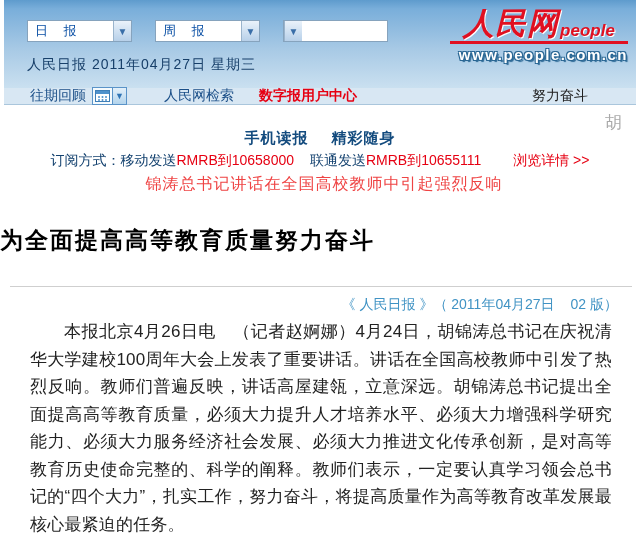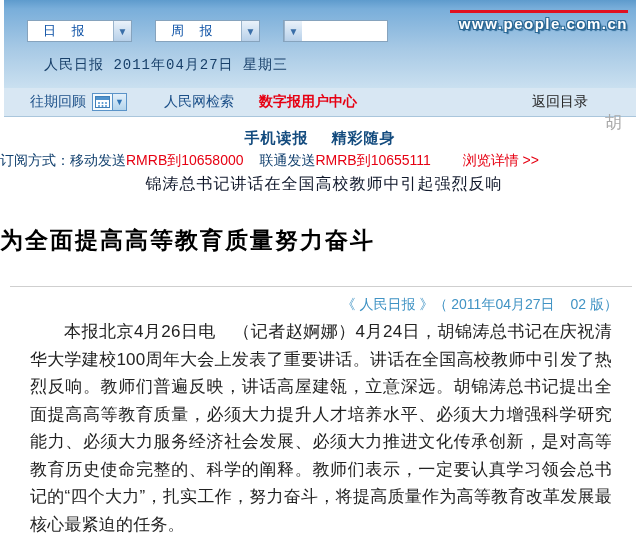--- a/index.html
+++ b/index.html
@@ -6,65 +6,65 @@
   html,body { background:#fff; }
   body { font-family:"Liberation Sans","DejaVu Sans",sans-serif; }
   .page { position:relative; width:640px; height:542px; background:#fff; overflow:hidden; }
 
   
   .header { position:absolute; left:4px; right:4px; top:0; height:88px;
             background:linear-gradient(180deg,#5e9bcd 0%,#79aeda 10%,#a7c9e5 55%,#cae0f0 100%); }
   .dropdown-row { position:absolute; left:23px; top:20px; display:flex; gap:23px; }
   .select { width:105px; height:22px; background:#fff; border:1px solid #86a3bd;
             display:flex; align-items:center; cursor:pointer; }
-  .sel-label { flex:1; color:#0b50a5; font-size:13px; padding-left:15px; letter-spacing:6px; white-space:nowrap; overflow:hidden; }
+  .sel-label { flex:1; color:#0b50a5; font-size:13px; padding-left:7px; letter-spacing:6px; white-space:nowrap; overflow:hidden; }
   .sel-btn { width:18px; height:20px; background:linear-gradient(#eaf2fa,#b7d0e9);
              border-left:1px solid #9ab4cc; color:#3a6ea8; font-size:10px;
              display:flex; align-items:center; justify-content:center; }
-  .date-line { position:absolute; left:40px; top:56px; color:#173f69; font-size:14px; letter-spacing:1px;font-family:Liberation Mono, monospace; }
+  .date-line { position:absolute; left:23px; top:56px; color:#173f69; font-size:14px; letter-spacing:1px; }
 
   .logo { position:absolute; right:8px; top:8px; width:178px; text-align:center; cursor:pointer; }
   .logo-row { display:flex; align-items:flex-end; justify-content:center; line-height:1; }
   .logo-cn { color:#e01021; font-family:"DejaVu Serif","Liberation Serif",serif;
              font-style:italic; font-weight:bold; font-size:31px; letter-spacing:1px;
              text-shadow:1px 1px 0 #fff; }
   .logo-en { color:#e01021; font-style:italic; font-weight:bold; font-size:17px; margin-left:1px;
              text-shadow:1px 1px 0 #fff; }
   .logo-line { height:3px; background:#e01021; margin:2px 0 2px; }
   .logo-url { color:#fff; font-weight:bold; font-size:15px; letter-spacing:1.5px;
               text-shadow:-1px -1px 0 #2a6794,1px -1px 0 #2a6794,-1px 1px 0 #2a6794,1px 1px 0 #2a6794,2px 2px 1px #2a6794;text-align:right; }
 
   
-  .navbar { position:absolute; left:4px; right:4px; top:88px; height:29px; background:#d8e7f3;
+  .navbar { position:absolute; left:4px; right:4px; top:88px; height:17px; background:#d8e7f3;
             border-bottom:1px solid #aac6dc; display:flex; align-items:center; font-size:14px; }
   .nav-back { margin-left:26px; color:#1b4f88; cursor:pointer; }
   .cal-group { margin-left:6px; display:flex; align-items:center; cursor:pointer; }
   .cal-icon { width:21px; height:18px; background:#f4fafd; border:1px solid #5a93c8;
               display:flex; align-items:center; justify-content:center; }
   .cal-arrow { width:14px; height:18px; background:linear-gradient(#e3f0fa,#b3d4ec);
                border:1px solid #5a93c8; border-left:none; color:#2f74b5; font-size:9px;
                display:flex; align-items:center; justify-content:center; }
   .nav-search { margin-left:37px; color:#1b4f88; cursor:pointer; }
   .nav-user { margin-left:25px; color:#e60012; font-weight:bold; cursor:pointer; }
   .nav-toc { margin-left:auto; margin-right:48px; color:#222; cursor:pointer; }
 
   
   .overflow-char { position:absolute; right:18px; top:111px; color:#a9a9a9; font-size:17px; }
   .promo-title { position:absolute; left:0; right:0; top:129px; text-align:center;
                  color:#134b7e; font-weight:bold; font-size:15px; letter-spacing:1px; }
   .promo-title span { margin:0 9px; }
-  .subscribe { position:absolute; left:0; right:0; top:152px; 
+  .subscribe { position:absolute; left:0; right:0; top:152px; text-align:center;
                font-size:14px; color:#12406e; white-space:nowrap; }
   .subscribe .red { color:#e60012; }
   .subscribe .gap-s { margin-left:12px; }
   .subscribe .gap-l { margin-left:28px; cursor:pointer; }
 
   
   .subtitle { position:absolute; left:8px; right:0; top:174px; text-align:center;
-              color:#0f172a; font-size:16px; letter-spacing:1px; }
+              color:#ef4444; font-size:16px; letter-spacing:1px; }
   .headline { position:absolute; left:0; right:0; top:225px; 
               color:#000; font-size:23px; font-weight:bold; letter-spacing:2px; }
   .divider { position:absolute; left:10px; right:8px; top:286px; border-top:1px solid #cfcfcf; }
   .byline { position:absolute; right:22px; top:296px; color:#4093c4; font-size:14px; }
   .byline .pg { margin-left:16px; }
   .body-text { position:absolute; left:30px; right:28px; top:318px; color:#222;
                font-size:17px; line-height:27.5px; text-indent:2em; text-align:justify;
                letter-spacing:0.2px; }
 </style>
 </head>
@@ -83,20 +83,24 @@
         <span class="sel-btn">▼</span>
       </div>
       <div class="select">
         <span class="sel-btn">▼</span>
       </div>
     </div>
 
     <div class="date-line">人民日报  2011年04月27日  星期三</div>
 
     <div class="logo">
+      <div class="logo-row">
+        <span class="logo-cn">人民网</span>
+        <span class="logo-en">people</span>
+      </div>
       <div class="logo-line"></div>
       <div class="logo-url">www.people.com.cn</div>
     </div>
   </div>
 
   <div class="navbar">
     <span class="nav-back">往期回顾</span>
     <span class="cal-group">
       <span class="cal-icon">
         <svg width="15" height="12" viewBox="0 0 15 12">
@@ -107,21 +111,21 @@
             <circle cx="11" cy="7" r="1" fill="#4f92cc"></circle>
           <circle cx="4" cy="10" r="1" fill="#4f92cc"></circle>
             <circle cx="7.5" cy="10" r="1" fill="#4f92cc"></circle>
             <circle cx="11" cy="10" r="1" fill="#4f92cc"></circle>
         </svg>
       </span>
       <span class="cal-arrow">▼</span>
     </span>
     <span class="nav-search">人民网检索</span>
     <span class="nav-user">数字报用户中心</span>
-    <span class="nav-toc">返回目录</span>
+    <span class="nav-toc">努力奋斗</span>
   </div>
 
   <div class="overflow-char">胡</div>
 
   <div class="promo-title">
     <span>手机读报</span>
     <span>精彩随身</span>
   </div>
   <div class="subscribe">
     <span>订阅方式：移动发送</span><span class="red">RMRB到10658000</span>

